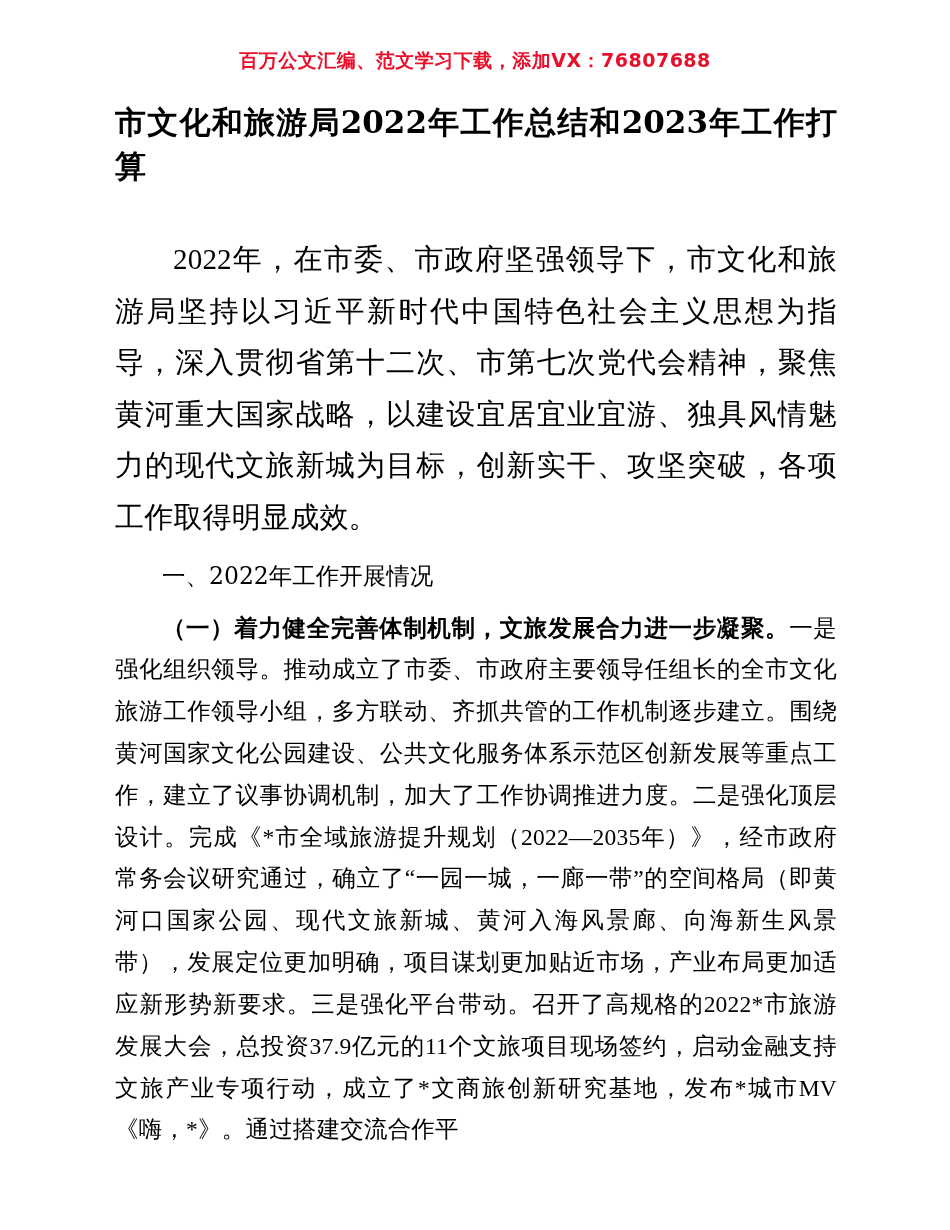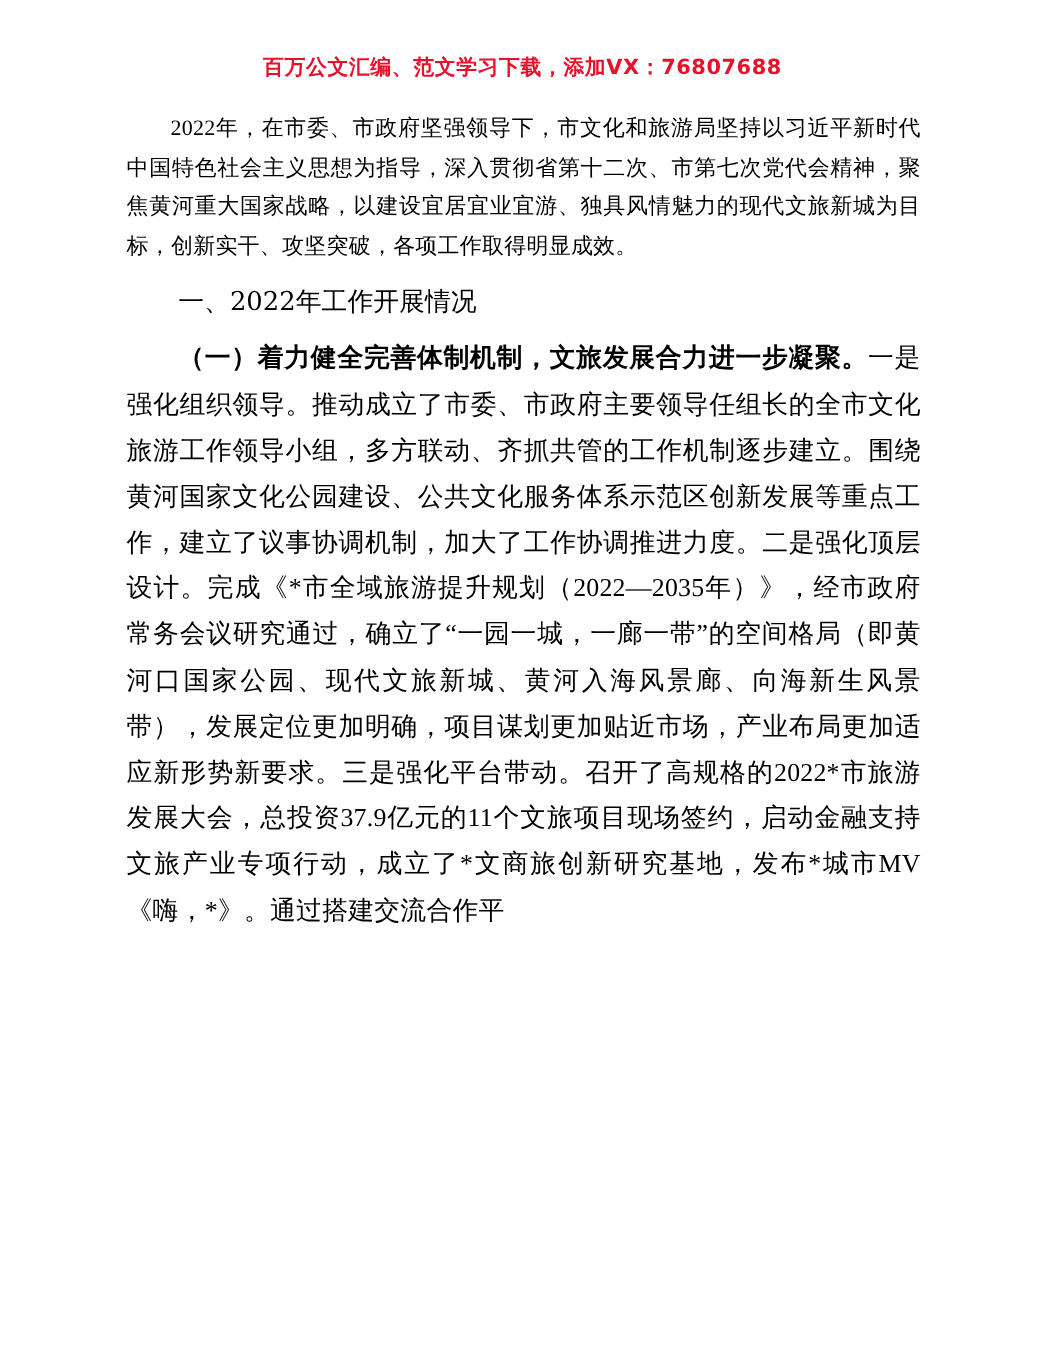--- a/index.html
+++ b/index.html
@@ -43,21 +43,21 @@
   .doc-title {
     font-size: 31px;
     font-weight: bold;
     line-height: 1.42;
     text-align: justify;
     text-justify: inter-ideograph;
     margin: 0 0 46px 0;
     font-family: "DejaVu Serif", "Liberation Serif", serif;
   }
   p.para {
-    font-size: 20px;
+    font-size: 29px;
     line-height: 1.78;
     margin: 0 0 2px 0;
     text-align: justify;
     text-justify: inter-ideograph;
     text-indent: 2em;
     letter-spacing: 0.2px;
   }
   p.heading1 {
     font-size: 23.5px;
     line-height: 1.78;
@@ -82,20 +82,21 @@
 </style>
 </head>
 <body>
 
 <div class="page">
 
   <div class="watermark">百万公文汇编、范文学习下载，添加VX：76807688</div>
 
   <div class="doc-body">
 
+    <h1 class="doc-title">市文化和旅游局2022年工作总结和2023年工作打算</h1>
 
     <p class="para">2022年，在市委、市政府坚强领导下，市文化和旅游局坚持以习近平新时代中国特色社会主义思想为指导，深入贯彻省第十二次、市第七次党代会精神，聚焦黄河重大国家战略，以建设宜居宜业宜游、独具风情魅力的现代文旅新城为目标，创新实干、攻坚突破，各项工作取得明显成效。</p>
 
     <p class="heading1">一、2022年工作开展情况</p>
 
     <p class="mixed"><span class="lead">（一）着力健全完善体制机制，文旅发展合力进一步凝聚。</span><span>一是强化组织领导。推动成立了市委、市政府主要领导任组长的全市文化旅游工作领导小组，多方联动、齐抓共管的工作机制逐步建立。围绕黄河国家文化公园建设、公共文化服务体系示范区创新发展等重点工作，建立了议事协调机制，加大了工作协调推进力度。二是强化顶层设计。完成《*市全域旅游提升规划（2022—2035年）》，经市政府常务会议研究通过，确立了“一园一城，一廊一带”的空间格局（即黄河口国家公园、现代文旅新城、黄河入海风景廊、向海新生风景带），发展定位更加明确，项目谋划更加贴近市场，产业布局更加适应新形势新要求。三是强化平台带动。召开了高规格的2022*市旅游发展大会，总投资37.9亿元的11个文旅项目现场签约，启动金融支持文旅产业专项行动，成立了*文商旅创新研究基地，发布*城市MV《嗨，*》。通过搭建交流合作平</span></p>
 
   </div>
 </div>
 

